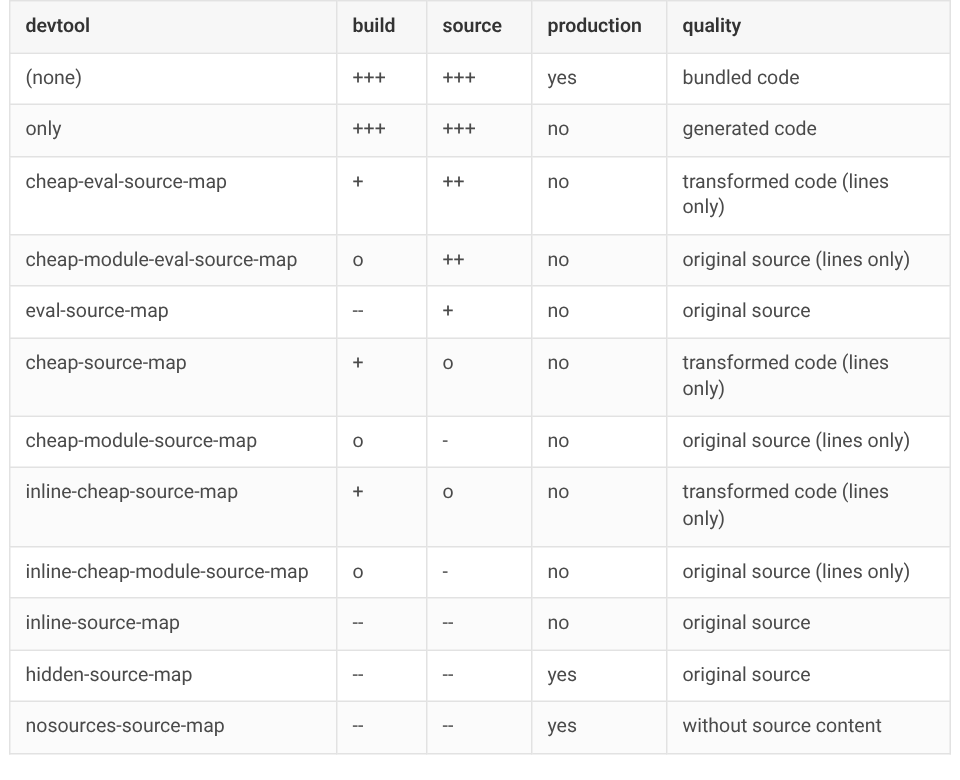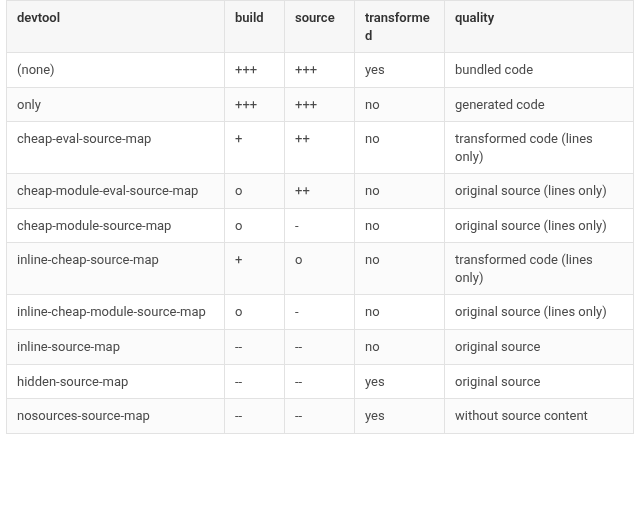--- a/index.html
+++ b/index.html
@@ -55,21 +55,21 @@
         <col class="c-build">
         <col class="c-rebuild">
         <col class="c-production">
         <col class="c-quality">
     </colgroup>
     <thead>
       <tr>
         <th>devtool</th>
         <th>build</th>
         <th>source</th>
-        <th>transformed</th>
+        <th>production</th>
         <th>quality</th>
       </tr>
     </thead>
     <tbody id="tbody">
         <tr>
           <td>(none)</td>
           <td>+++</td>
           <td>+++</td>
           <td>yes</td>
           <td>bundled code</td>
@@ -87,20 +87,34 @@
           <td>++</td>
           <td>no</td>
           <td>transformed code (lines only)</td>
         </tr>
         <tr>
           <td>cheap-module-eval-source-map</td>
           <td>o</td>
           <td>++</td>
           <td>no</td>
           <td>original source (lines only)</td>
+        </tr>
+        <tr>
+          <td>eval-source-map</td>
+          <td>--</td>
+          <td>+</td>
+          <td>no</td>
+          <td>original source</td>
+        </tr>
+        <tr>
+          <td>cheap-source-map</td>
+          <td>+</td>
+          <td>o</td>
+          <td>no</td>
+          <td>transformed code (lines only)</td>
         </tr>
         <tr>
           <td>cheap-module-source-map</td>
           <td>o</td>
           <td>-</td>
           <td>no</td>
           <td>original source (lines only)</td>
         </tr>
         <tr>
           <td>inline-cheap-source-map</td>

